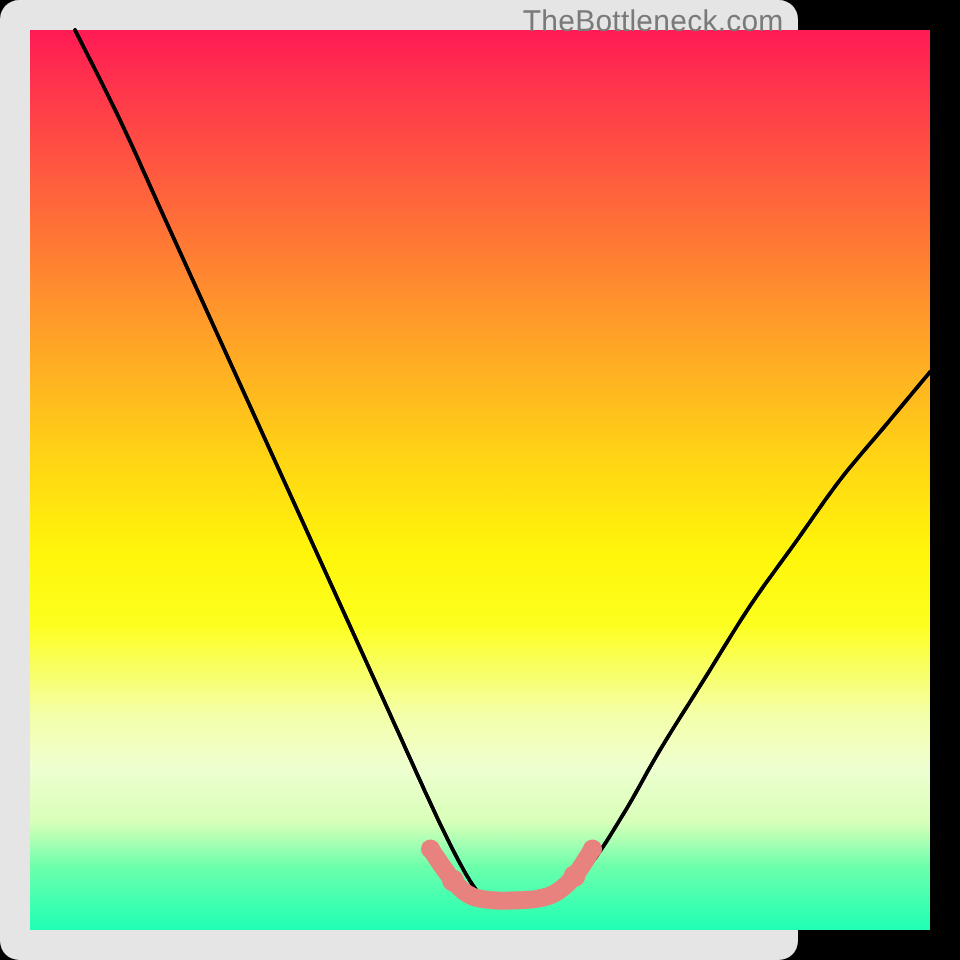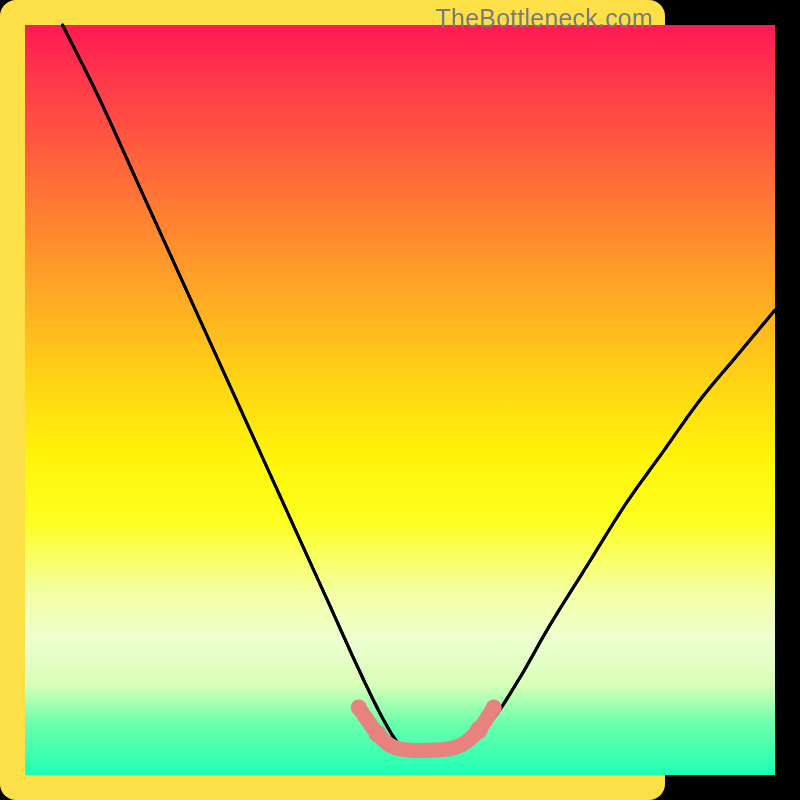--- a/index.html
+++ b/index.html
@@ -1,21 +1,21 @@
 <!DOCTYPE html>
 <html><head>
 <meta charset="utf-8">
 <style>
   * { margin: 0; padding: 0; box-sizing: border-box; }
   html, body { width: 800px; height: 800px; overflow: hidden; background: #000; }
   .container {
     width: 665px;
     height: 800px;
     position: relative;
-    background: #fde047;
+    background: #e5e5e5;
     border-radius: 16px;
   }
   .plot-area {
     position: absolute;
     left: 25px;
     top: 25px;
     width: 750px;
     height: 750px;
     background: linear-gradient(to bottom,
       #ff1a54 0%,

